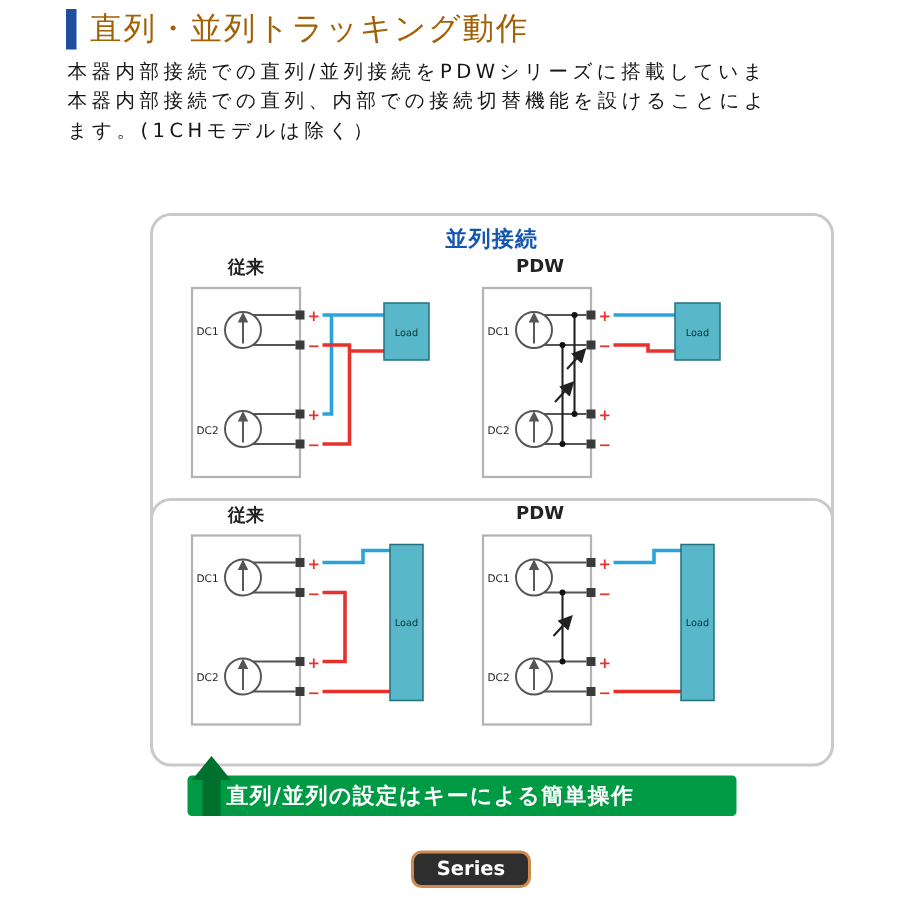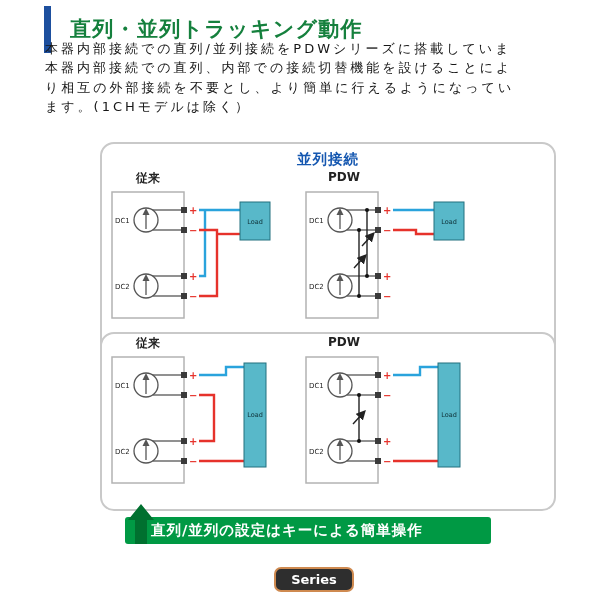--- a/index.html
+++ b/index.html
@@ -2,33 +2,33 @@
 <html style="--accent: #1d4f9e; --panel-title: #1557b0; --banner-green: #009944; --banner-arrow: #00702f; --load-fill: #58b8c9; --wire-red: #e6322b; --wire-blue: #2aa3dc; --key-border: #cf8a50;"><head>
 <meta charset="utf-8">
 <style>
   html,body{margin:0;padding:0;background:#fff;}
   .page{position:relative;width:600px;height:600px;background:#ffffff;
         font-family:"DejaVu Sans","Liberation Sans",sans-serif;color:#111;overflow:hidden;}
 
   
   .header{position:absolute;left:44px;top:6px;display:flex;align-items:stretch;}
   .accent{width:7px;background:var(--accent,#1d4f9e);margin-right:9px;}
-  .page-title{font-size:21px;font-weight:bold;margin:10px;line-height:27px;letter-spacing:1.3px;color:#15803d;}
+  .page-title{font-size:21px;font-weight:normal;margin:0;line-height:27px;letter-spacing:1.3px;color:#a16207;}
 
   
   .intro{position:absolute;left:45px;top:39px;font-size:13px;line-height:19.4px;letter-spacing:3px;color:#161616;}
   .intro div{white-space:nowrap;}
 
   
   .panel{position:absolute;left:100px;width:456px;border:2px solid #c9c9c9;border-radius:14px;
          background:#fff;box-sizing:border-box;}
   #panel-parallel{top:142px;height:216px;}
   #panel-series{top:332px;height:179px;}
   .panel-title{text-align:center;color:var(--panel-title,#1557b0);font-weight:bold;font-size:14.5px;margin-top:6px;letter-spacing:1px;}
-  .diagram-row{display:flex;justify-content:flex-start;padding-left:0;gap:12px;margin-top:1px;}
+  .diagram-row{display:flex;justify-content:flex-start;padding-left:16px;gap:12px;margin-top:1px;}
   figure.diagram-group{margin:0;width:182px;}
   .diagram-label{font-size:12px;font-weight:bold;color:#222;height:16px;}
   .diagram-label.conv{padding-left:34px;}
   .diagram-label.pdw{padding-left:32px;}
 
   
   .circuit{display:block;}
   .psu{fill:#ffffff;stroke:#b3b3b3;stroke-width:1.5;}
   .sym{stroke:#555;stroke-width:1.3;fill:none;}
   .symfill{fill:#555;stroke:none;}
@@ -100,21 +100,20 @@
 <div class="page">
 
   <div class="header">
     <div class="accent"></div>
     <h1 class="page-title">直列・並列トラッキング動作</h1>
   </div>
 
   <div class="intro">
     <div>本器内部接続での直列/並列接続をPDWシリーズに搭載していま</div>
     <div>本器内部接続での直列、内部での接続切替機能を設けることによ</div>
-    <div>り相互の外部接続を不要とし、より簡単に行えるようになってい</div>
     <div>ます。(1CHモデルは除く）</div>
   </div>
 
   <section class="panel" id="panel-parallel">
     <div class="panel-title">並列接続</div>
     <div class="diagram-row">
       <figure class="diagram-group">
         <div class="diagram-label conv">従来</div>
         <svg class="circuit" viewBox="0 0 182 138" width="182" height="138">
           <path class="wire-blue" d="M 97 24 H 138"></path>

